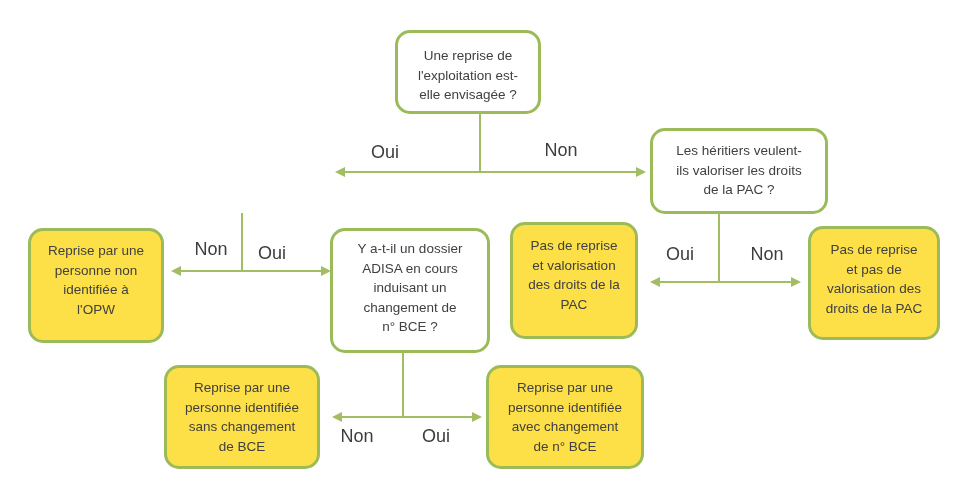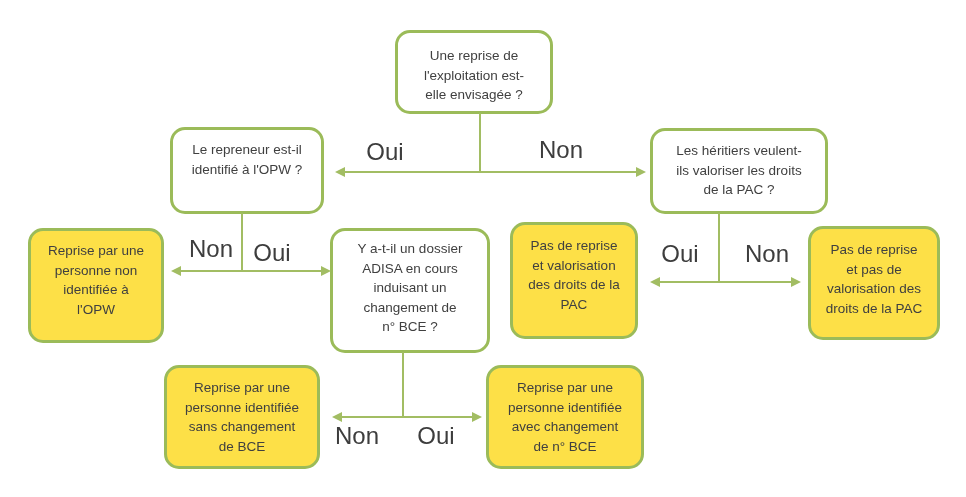--- a/index.html
+++ b/index.html
@@ -25,38 +25,36 @@
     color: #404040;
   }
   .node.outcome { background: #fde047; }
   .vline { position: absolute; width: 2px; background: #a2bd63; }
   .hline { position: absolute; height: 2px; background: #a2bd63; }
   .ah { position: absolute; width: 0; height: 0; }
   .ah.left  { border-top: 5px solid transparent; border-bottom: 5px solid transparent; border-right: 10px solid #a2bd63; }
   .ah.right { border-top: 5px solid transparent; border-bottom: 5px solid transparent; border-left: 10px solid #a2bd63; }
   .lbl {
     position: absolute;
-    font-size: 24px;
+    font-size: 18px;
     line-height: 20px;
     color: #3d3d3d;
     transform: translate(-50%, -50%);
     white-space: nowrap;
   }
 </style>
 </head>
 <body>
 
 <div class="stage">
 
-  <div class="node" style="left:395px; top:30px; width:158px; height:84px; padding-top:13px;">Une reprise de
+  <div class="node" style="left:395px; top:30px; width:146px; height:84px; padding-top:13px;">Une reprise de
 l'exploitation est-
 elle envisagée ?</div>
 
-  <div class="node" style="left:170px; top:127px; width:154px; height:87px; padding-top:10px;">Le repreneur est-il
-identifié à l'OPW ?</div>
 
   <div class="node" style="left:650px; top:128px; width:178px; height:86px; padding-top:10px;">Les héritiers veulent-
 ils valoriser les droits
 de la PAC ?</div>
 
   <div class="node" style="left:330px; top:228px; width:160px; height:125px; padding-top:8px;">Y a-t-il un dossier
 ADISA en cours
 induisant un
 changement de
 n° BCE ?</div>

